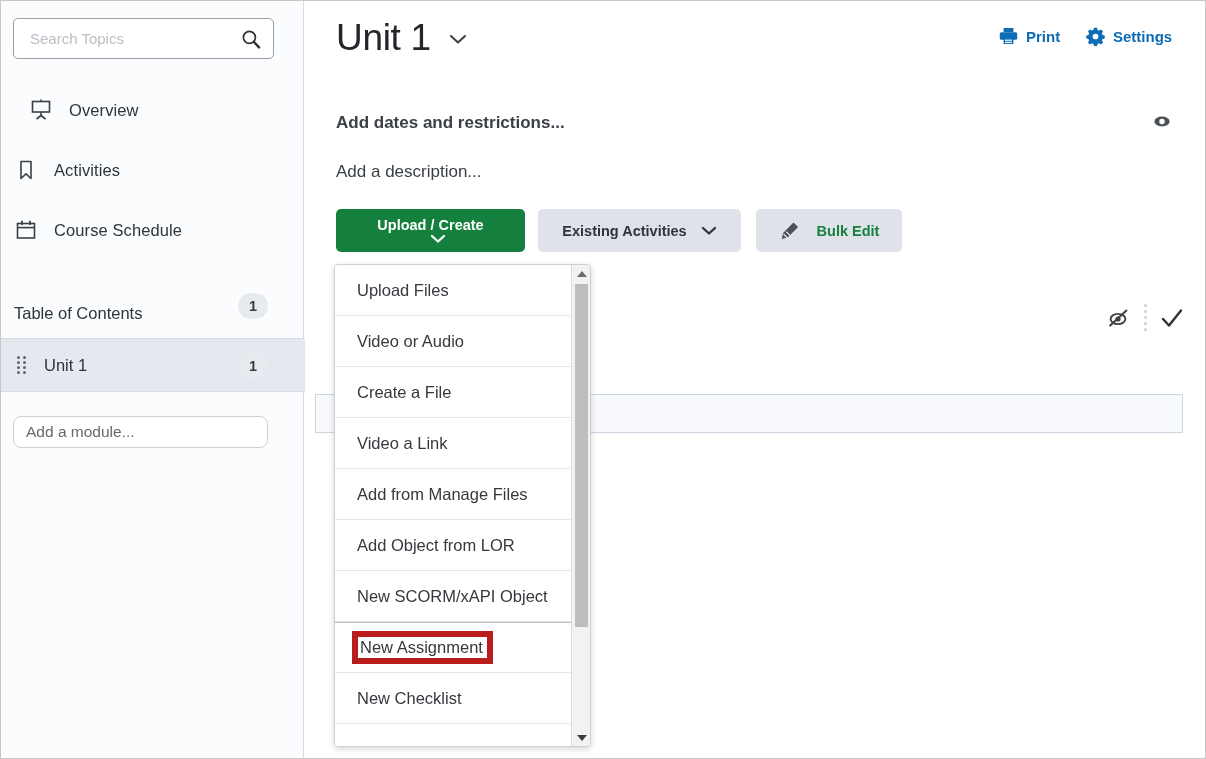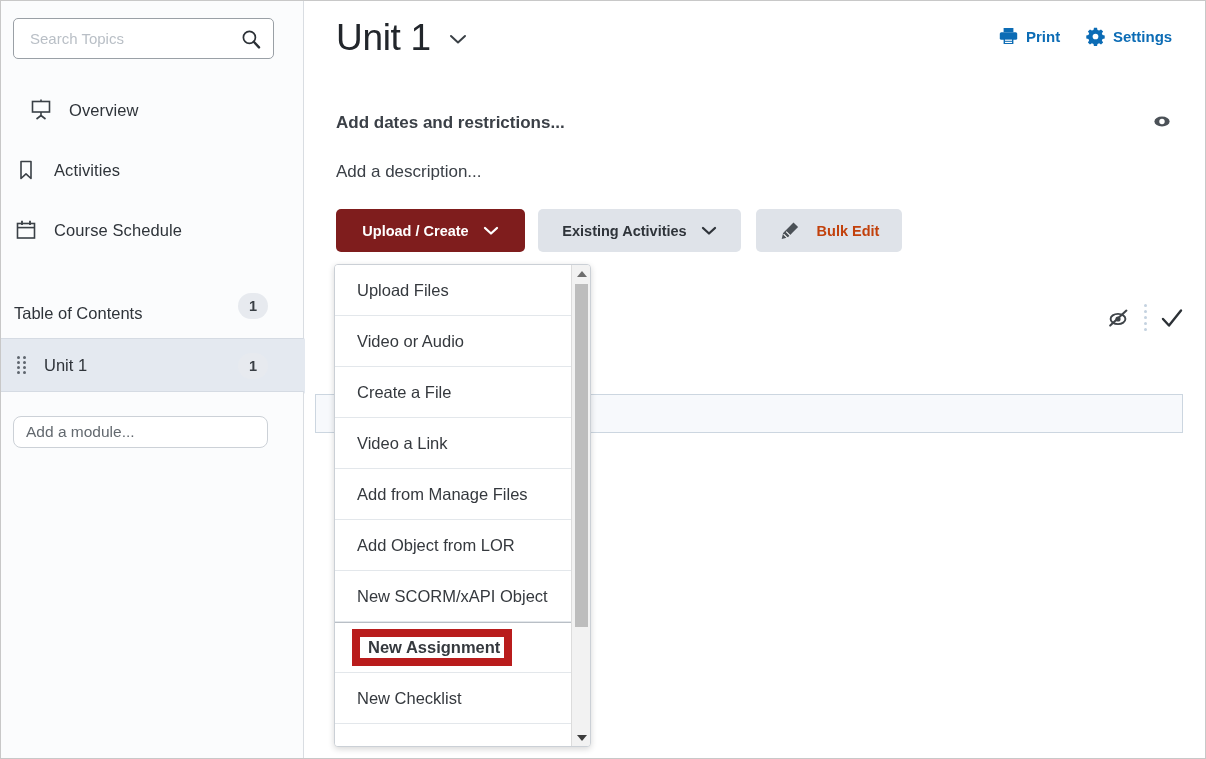--- a/index.html
+++ b/index.html
@@ -163,29 +163,29 @@
   
   .btn {
     position: absolute; top: 208px;
     height: 43px; border-radius: 5px;
     display: flex; align-items: center; justify-content: center;
     font-size: 14.5px; font-weight: bold;
     cursor: pointer; user-select: none;
   }
   #btn-upload {
     left: 31px; width: 189px;
-    background: #7f1d1d; color: #ffffff;
+    background: #15803d; color: #ffffff; flex-direction: column;
   }
   #btn-existing {
     left: 233px; width: 203px;
     background: #dfe3e9; color: #2f343a;
   }
   #btn-bulk {
     left: 451px; width: 146px;
-    background: #dfe3e9; color: #c2410c; gap: 6px;
+    background: #dfe3e9; color: #15803d; gap: 6px;
   }
   .btn .chev { margin-left: 14px; display: flex; }
   .btn .bulk-ic { margin-right: 11px; display: flex; }
 
   
   #content-card {
     position: absolute;
     left: 0; top: 255px; right: 0; bottom: 0;
     background: #ffffff;
   }
@@ -225,25 +225,24 @@
     display: flex; align-items: center;
     font-size: 16.5px; color: #35393e;
     border-bottom: 1px solid #e3e7eb;
     cursor: pointer;
     background: #fff;
     width: 238px;
   }
   .menu-item:first-child { border-top: none; }
   .menu-item.sep-strong { border-top: 1px solid #b9bfc6; }
   .menu-item .hl {
-    border: 8px solid #b91c1c;
-    padding: 2px 4px 3px 8px;
+    border: 6px solid #b91c1c;
+    padding: 2px 4px 3px 2px;
     margin-left: -5px;
     line-height: 1;
-    font-weight: bold;
   }
   .menu-item.partial { height: 26px; border-bottom: none; }
 
   #menu-scrollbar {
     position: absolute; right: 0; top: 0;
     width: 19px; height: 100%;
     background: #f2f2f2;
     border-left: 1px solid #dcdcdc;
   }
   #menu-scrollbar .arrow {

